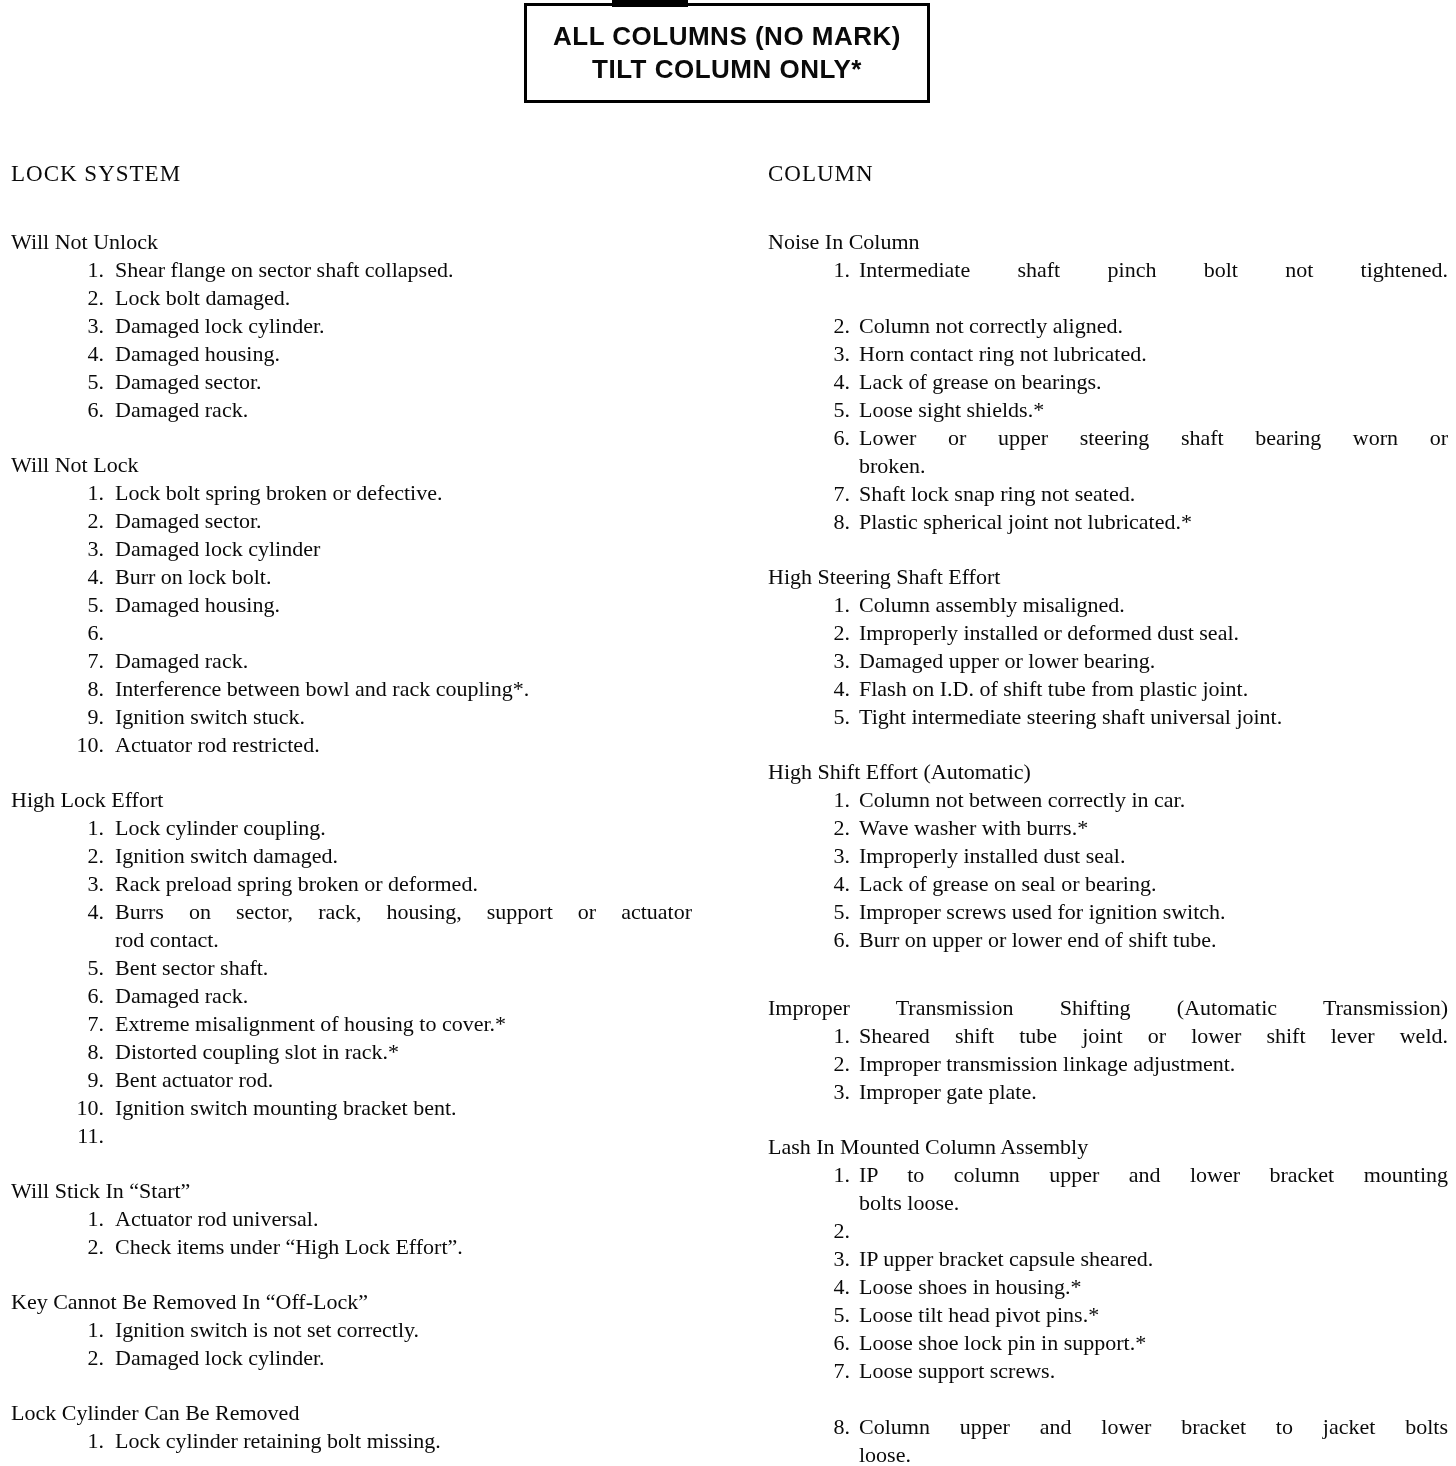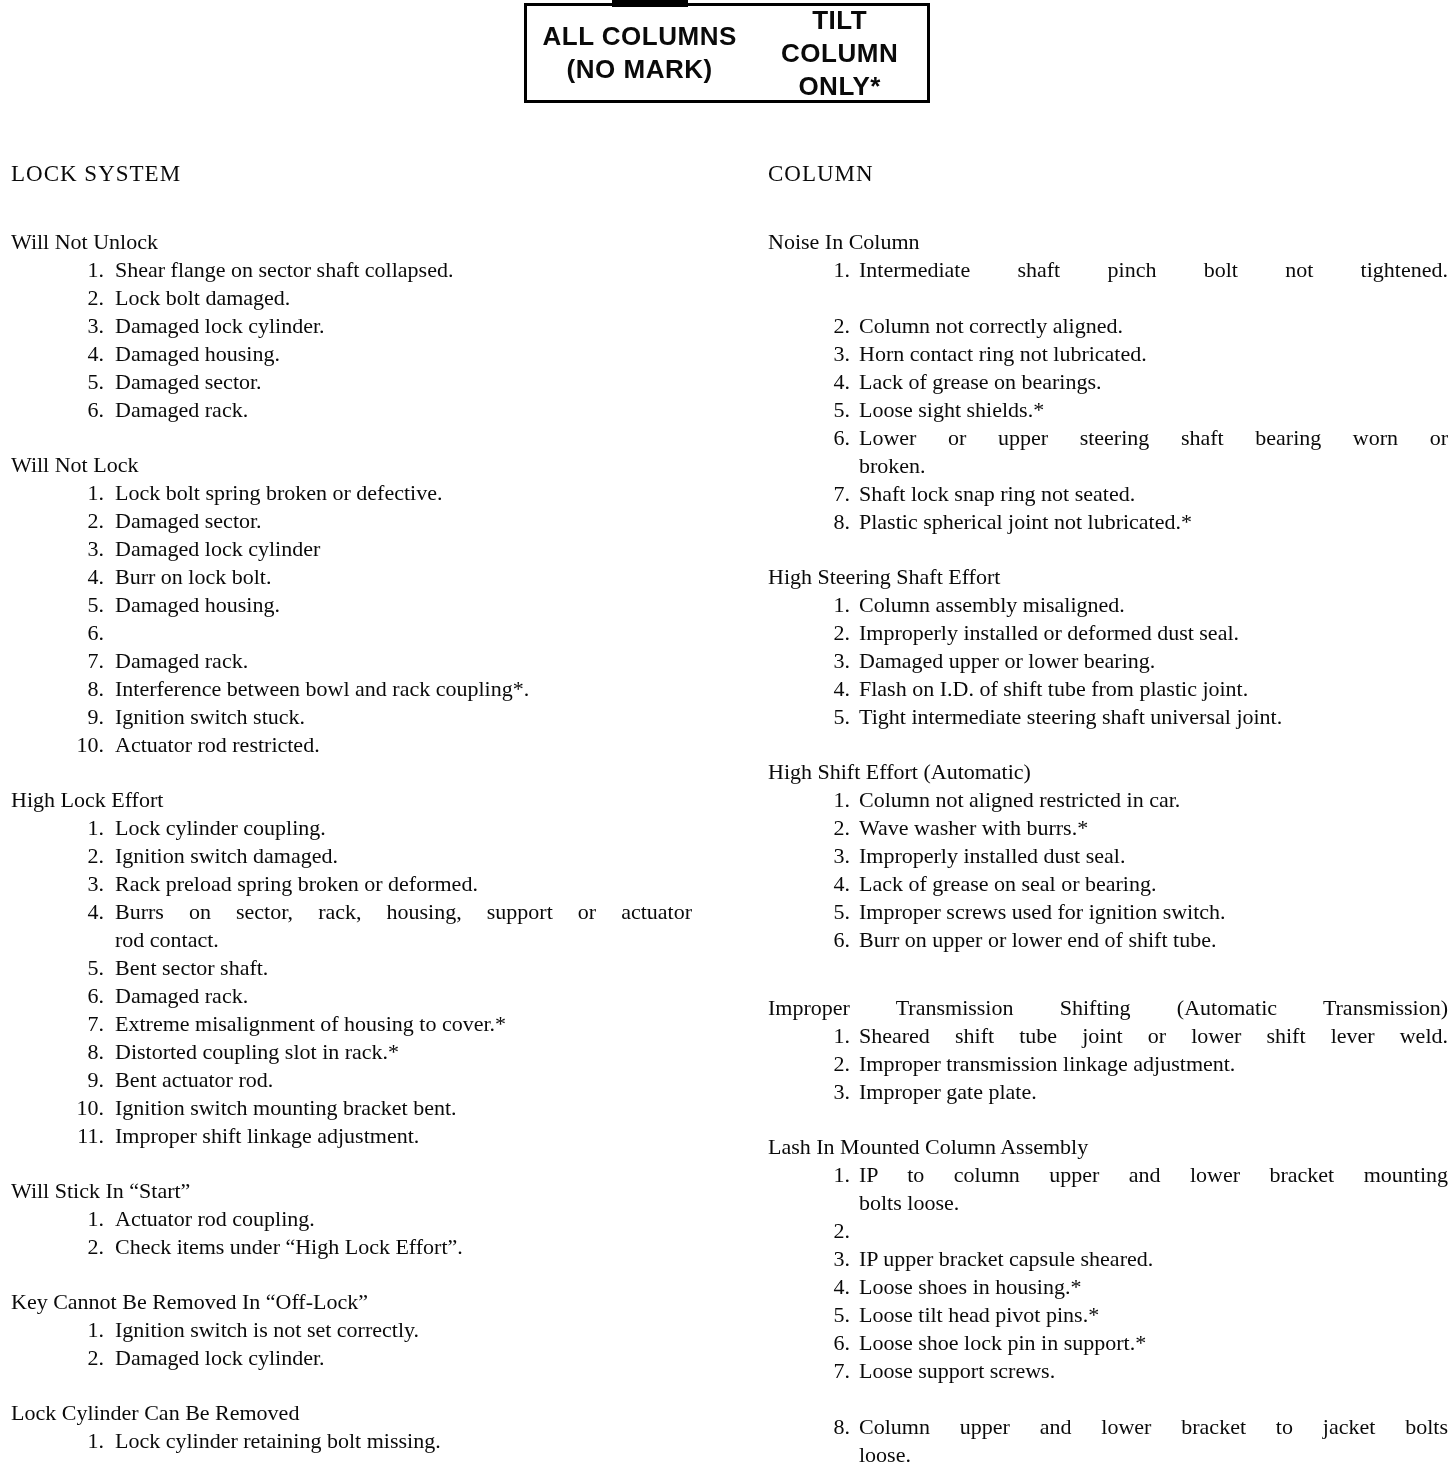--- a/index.html
+++ b/index.html
@@ -12,21 +12,21 @@
     font-family: "Liberation Serif", "DejaVu Serif", serif;
     font-size: 22px;
     line-height: 28px;
     overflow: hidden;
   }
   .header-box {
     position: absolute;
     left: 524px; top: 3px;
     width: 400px; height: 94px;
     border: 3px solid #000000;
-    display: flex; flex-direction: row;
+    display: flex; flex-direction: column;
     justify-content: center; align-items: center;
     text-align: center;
     font-family: "Liberation Sans", "DejaVu Sans", sans-serif;
     font-weight: bold;
     font-size: 26px;
     line-height: 33px;
     letter-spacing: 0.5px;
   }
   .scan-artifact {
     position: absolute;
@@ -238,31 +238,28 @@
               </span>
             </div>
             <div class="item">
               <span class="num">10.</span>
               <span class="itext">
                 <div>Ignition switch mounting bracket bent.</div>
               </span>
             </div>
             <div class="item">
               <span class="num">11.</span>
-              <span class="itext">
-                <div>Improper shift linkage adjustment.</div>
-              </span>
             </div>
           </div>
           <div class="section">
             <div class="sec-heading">Will Stick In “Start”</div>
             <div class="item">
               <span class="num">1.</span>
               <span class="itext">
-                <div>Actuator rod coupling.</div>
+                <div>Actuator rod universal.</div>
               </span>
             </div>
             <div class="item">
               <span class="num">2.</span>
               <span class="itext">
                 <div>Check items under “High Lock Effort”.</div>
               </span>
             </div>
           </div>
           <div class="section">
@@ -377,21 +374,21 @@
               <span class="itext">
                 <div>Tight intermediate steering shaft universal joint.</div>
               </span>
             </div>
           </div>
           <div class="section">
             <div class="sec-heading">High Shift Effort (Automatic)</div>
             <div class="item">
               <span class="num">1.</span>
               <span class="itext">
-                <div>Column not aligned restricted in car.</div>
+                <div>Column not between correctly in car.</div>
               </span>
             </div>
             <div class="item">
               <span class="num">2.</span>
               <span class="itext">
                 <div>Wave washer with burrs.*</div>
               </span>
             </div>
             <div class="item">
               <span class="num">3.</span>

